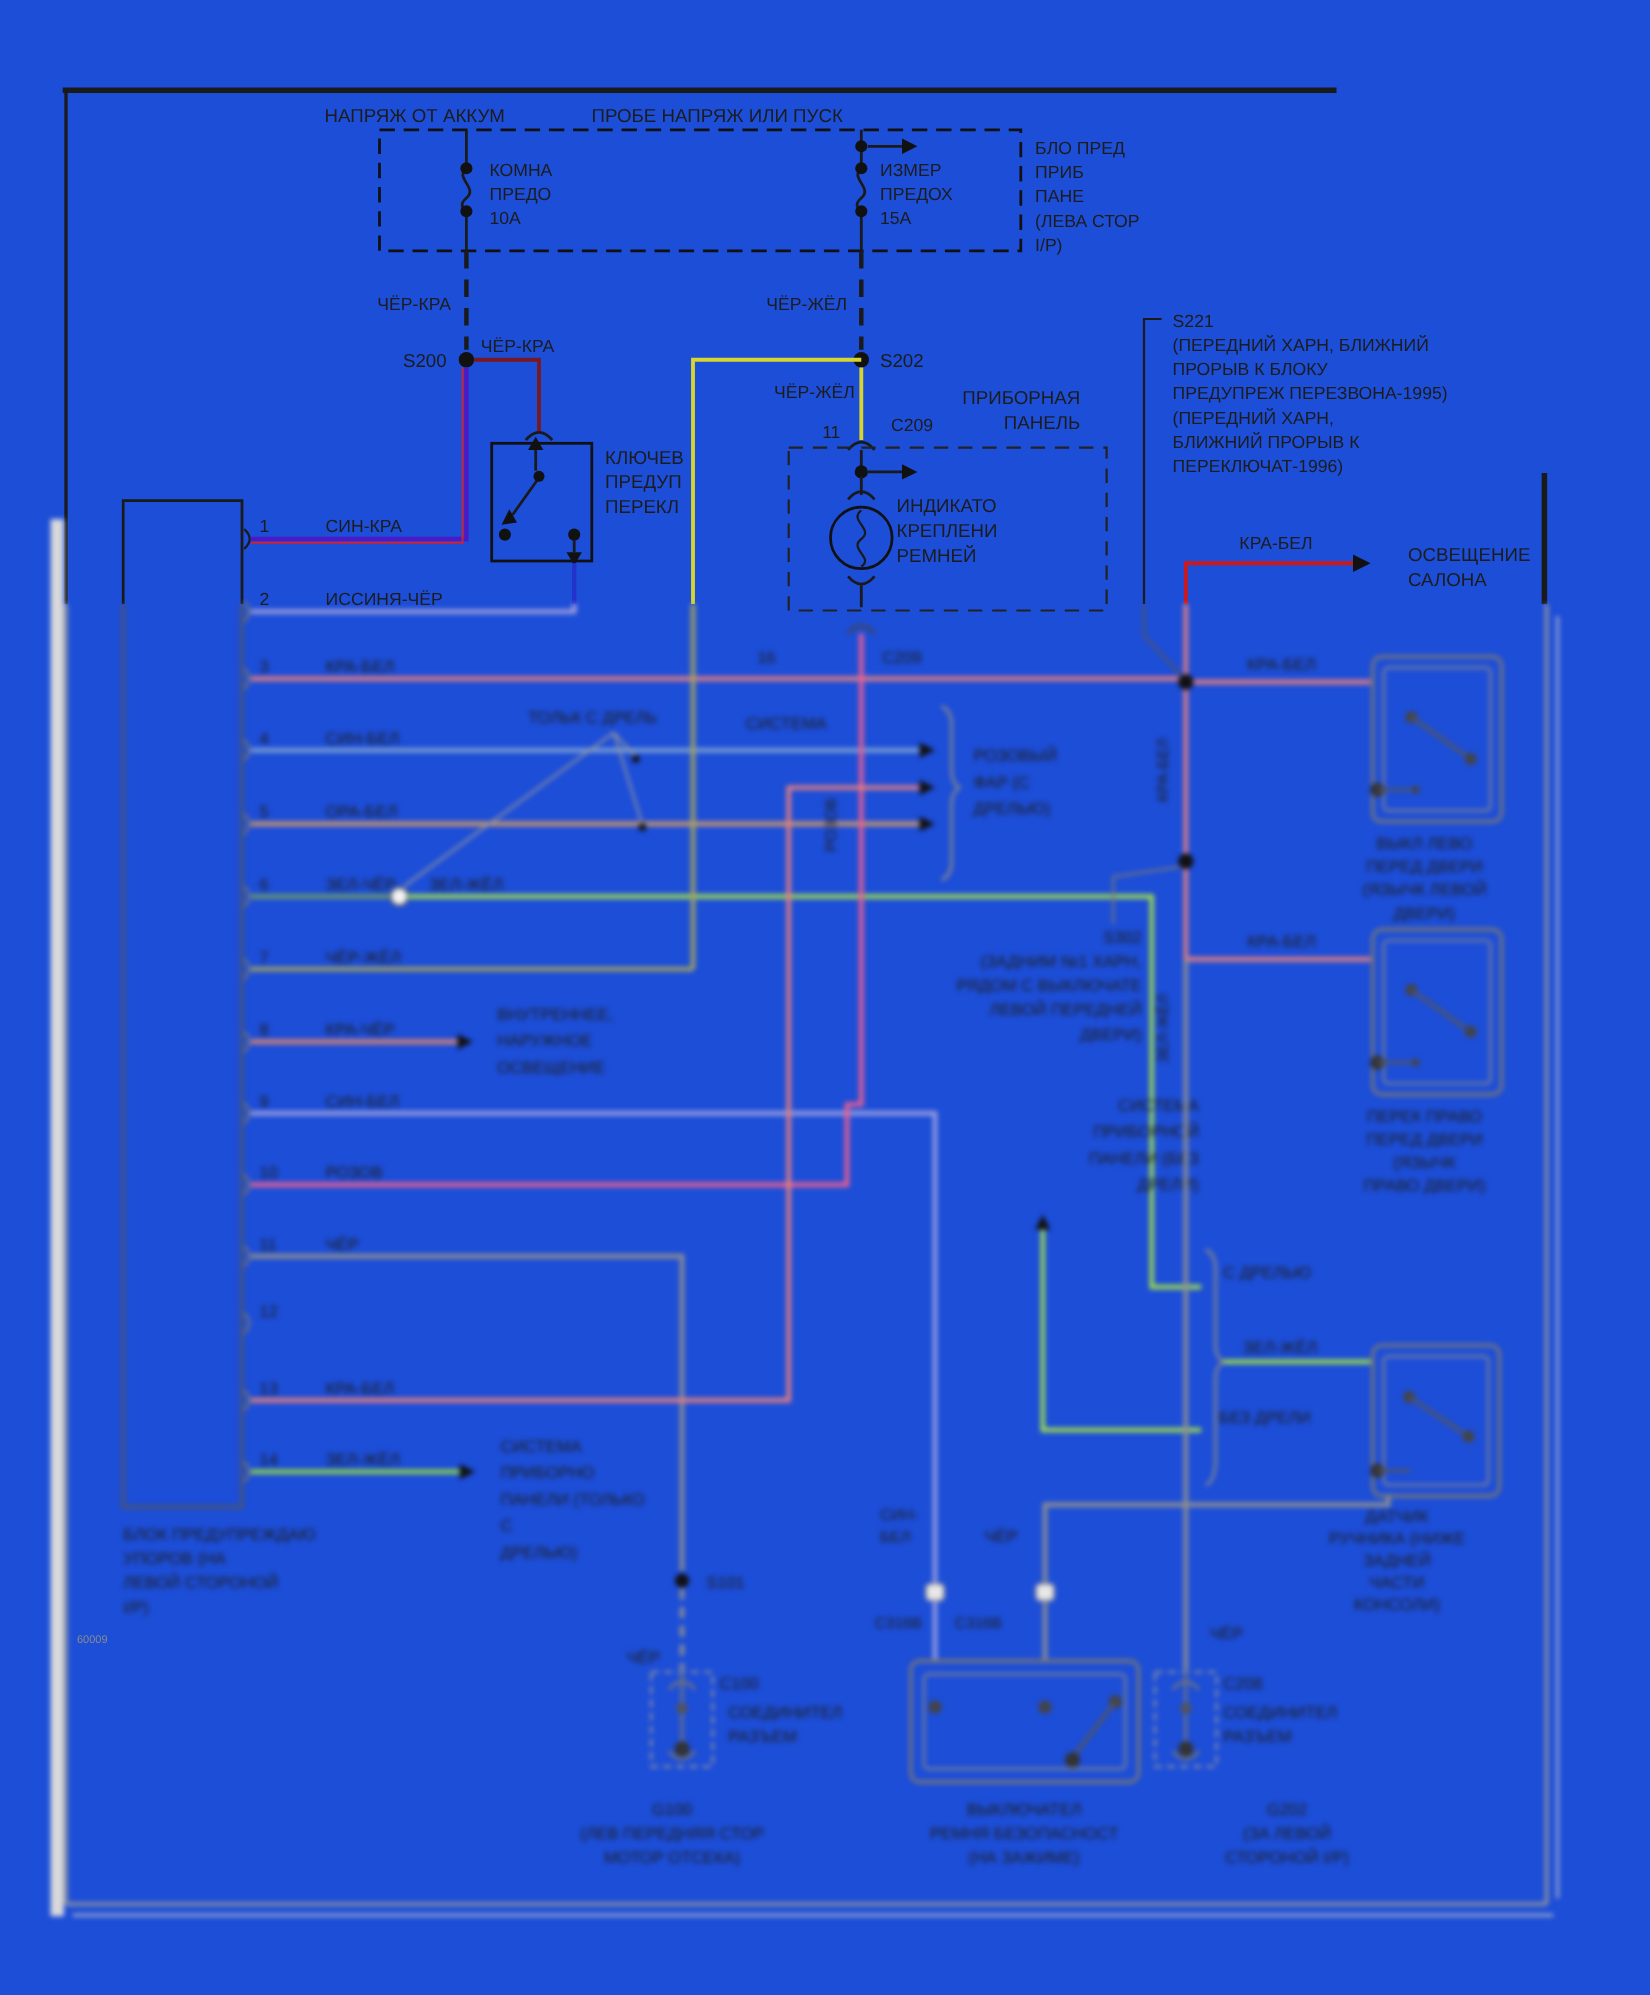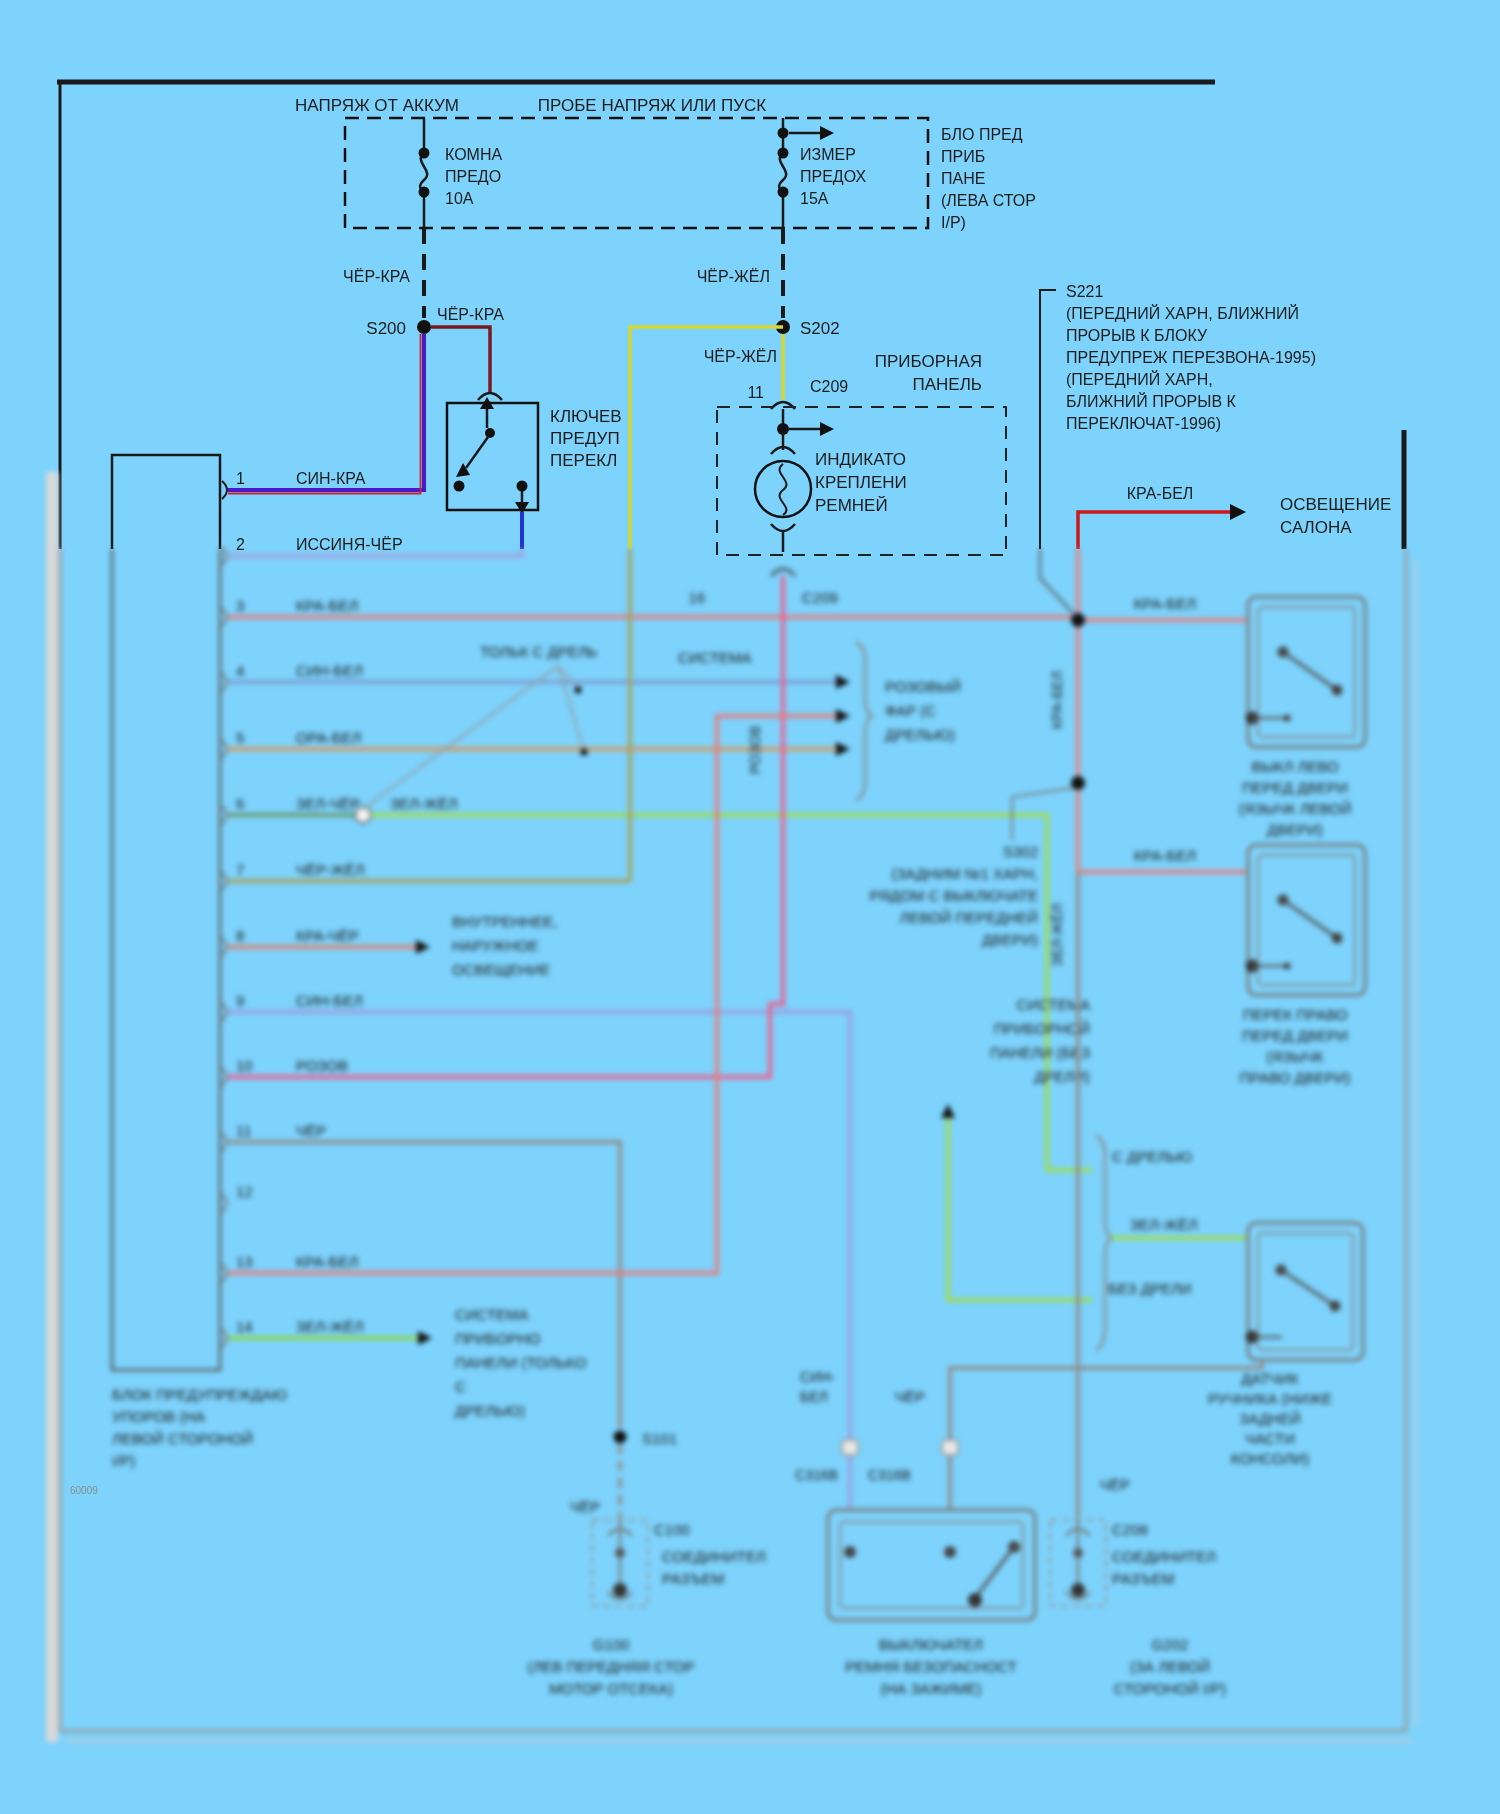--- a/index.html
+++ b/index.html
@@ -1,16 +1,16 @@
 <!DOCTYPE html>
 <html><head>
 <meta charset="utf-8">
 <style>
   html,body{margin:0;padding:0;background:#fff;}
-  .stage{position:relative;width:1500px;height:1814px;background:#7dd3fc;overflow:hidden;
+  .stage{position:relative;width:1500px;height:1814px;background:#1d4ed8;overflow:hidden;
          font-family:"Liberation Sans",sans-serif;}
   svg{position:absolute;left:0;top:0;}
   text{fill:#1c1c1c;font-family:"Liberation Sans",sans-serif;}
   .t17{font-size:17px}.t16{font-size:16px}.t15{font-size:15px}.t14{font-size:14px}.t9{font-size:10px;fill:#8a8a8a}
   .w{fill:none}
   .bk{stroke:#1a1a1a}
   .arrow{fill:#111;stroke:none}
   .dot{fill:#111;stroke:none}
   .blurred{filter:blur(2.4px)}
 </style>

